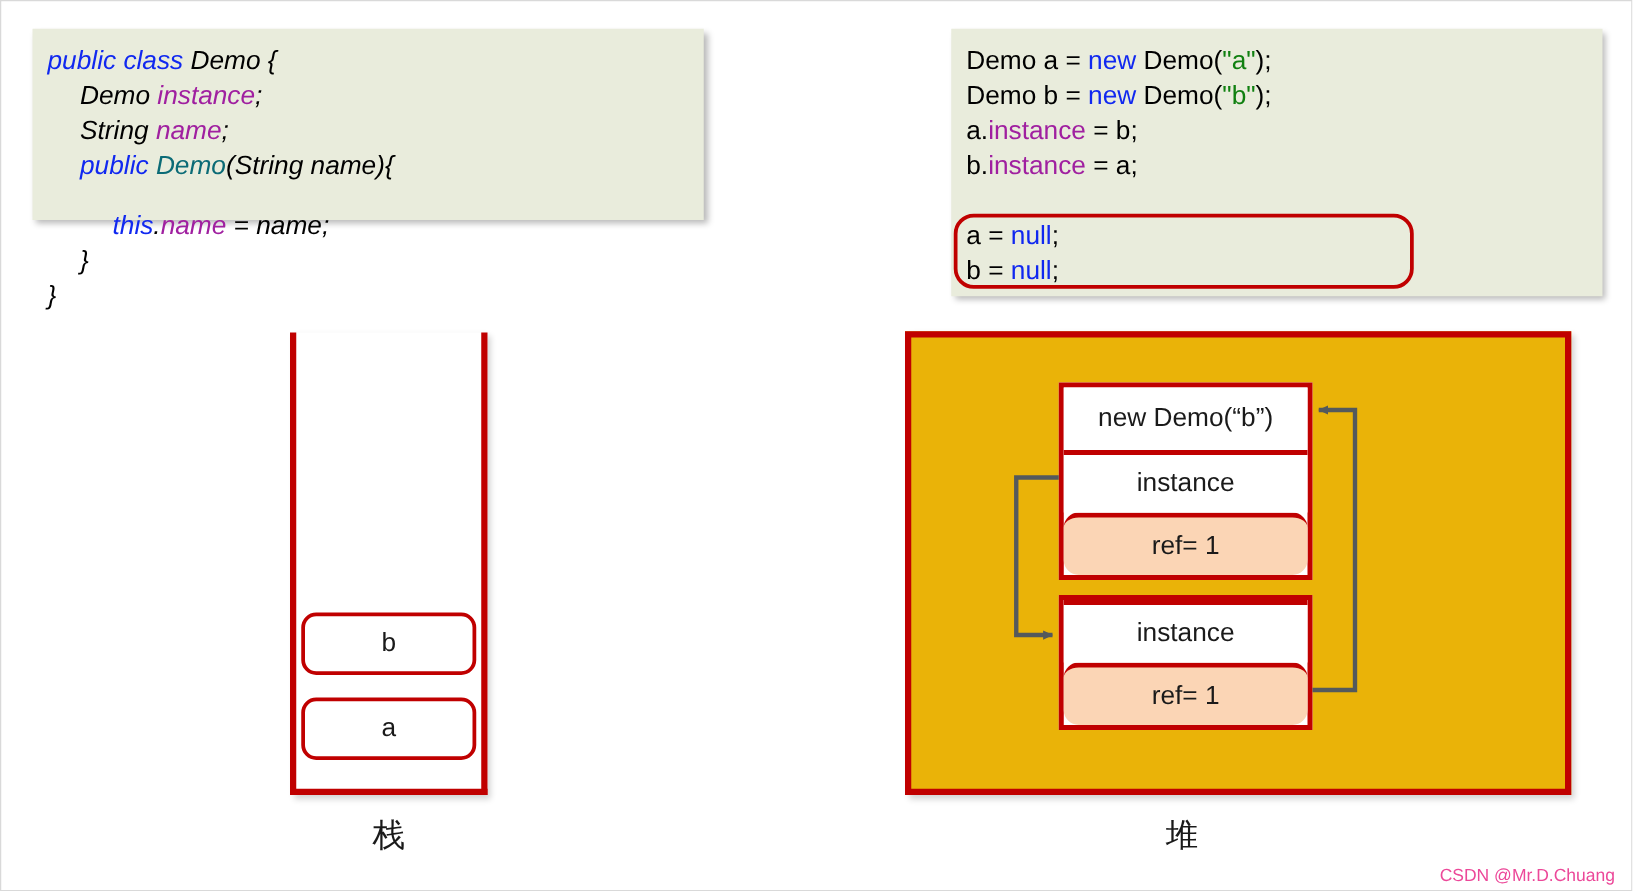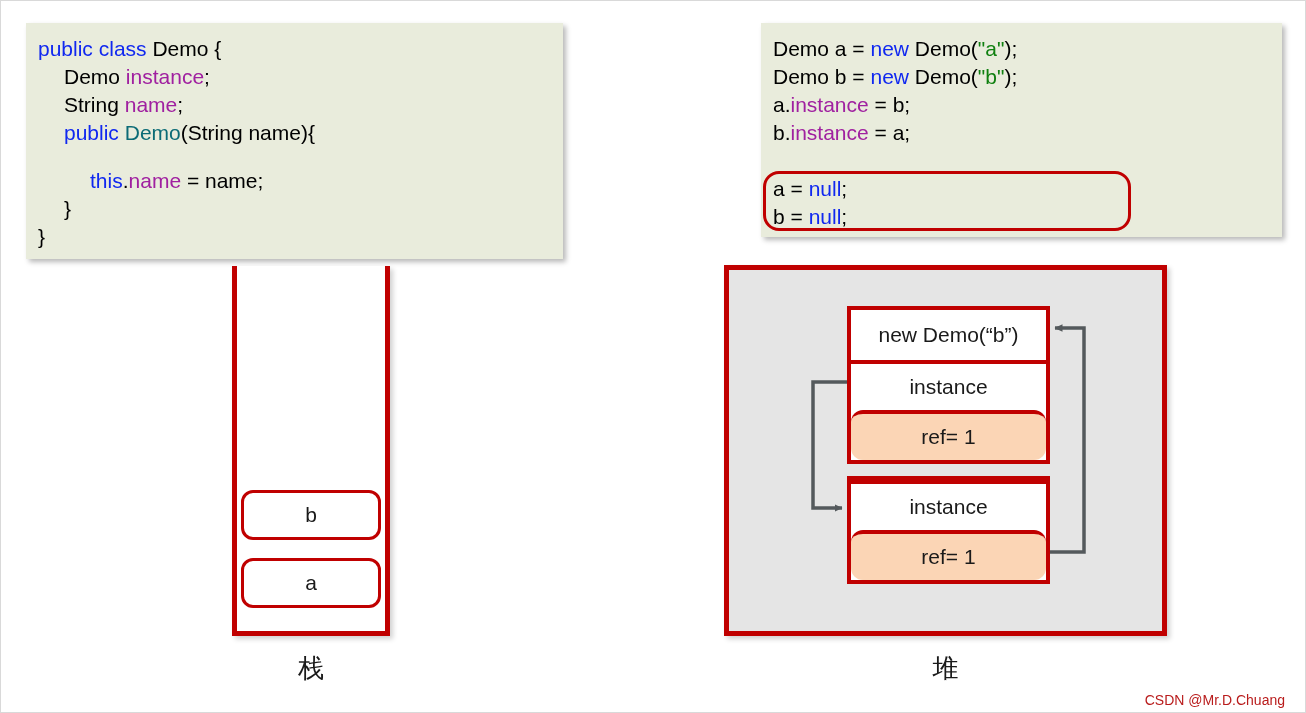--- a/index.html
+++ b/index.html
@@ -28,22 +28,23 @@
     box-sizing: border-box;
     font-size: 21px;
     line-height: 28px;
     color: #000000;
     white-space: pre;
   }
   #code-left {
     left: 25px;
     top: 22px;
     width: 537px;
-    height: 236px;
+    height: 153px;
     padding: 12px 0 0 12px;
+    font-style: italic;
   }
   #code-right {
     left: 760px;
     top: 22px;
     width: 521px;
     height: 214px;
     padding: 12px 0 0 12px;
   }
   .code-line { display: block; height: 28px; }
   .ind1 { padding-left: 26px; }
@@ -104,24 +105,24 @@
     color: #1a1a1a;
   }
   #stack-cell-b { top: 224px; }
   #stack-cell-a { top: 292px; }
 
   
   #heap-frame {
     position: absolute;
     left: 723px;
     top: 264px;
-    width: 443px;
+    width: 533px;
     height: 371px;
     border: 5px solid #C00000;
-    background: #e5e5e5;
+    background: #eab308;
     box-sizing: border-box;
     box-shadow: 3px 3px 5px rgba(0,0,0,0.18);
   }
   .heap-object {
     position: absolute;
     width: 203px;
     border: 4px solid #C00000;
     box-sizing: border-box;
     background: #ffffff;
   }
@@ -158,24 +159,24 @@
     position: absolute;
     font-size: 26px;
     color: #1a1a1a;
     text-align: center;
   }
   #label-stack { left: 231px; top: 650px; width: 158px; }
   #label-heap  { left: 723px; top: 650px; width: 443px; }
 
   #watermark {
     position: absolute;
-    right: 20px;
+    right: 13px;
     bottom: 4px;
     font-size: 14px;
-    color: #b91c1c;
+    color: #ec4899;
   }
 </style>
 </head>
 <body>
 
 <div id="page">
 
   <div id="code-left" class="code-panel"><span class="code-line"><span class="kw">public</span><span> </span><span class="kw">class</span><span> Demo {</span></span><span class="code-line ind1"><span>Demo </span><span class="fld">instance</span><span>;</span></span><span class="code-line ind1"><span>String </span><span class="fld">name</span><span>;</span></span><span class="code-line ind1"><span class="kw">public</span><span> </span><span class="type">Demo</span><span>(String name){</span></span><span class="code-line ind2"><span class="kw">this</span><span>.</span><span class="fld">name</span><span> = name;</span></span><span class="code-line ind1"><span>}</span></span><span class="code-line"><span>}</span></span></div>
 
   <div id="code-right" class="code-panel"><span class="code-line"><span>Demo a = </span><span class="kw">new</span><span> Demo(</span><span class="str">"a"</span><span>);</span></span><span class="code-line"><span>Demo b = </span><span class="kw">new</span><span> Demo(</span><span class="str">"b"</span><span>);</span></span><span class="code-line"><span>a.</span><span class="fld">instance</span><span> = b;</span></span><span class="code-line"><span>b.</span><span class="fld">instance</span><span> = a;</span></span><span class="code-line"><span> </span></span><span class="code-line"><span>a = </span><span class="kw">null</span><span>;</span></span><span class="code-line"><span>b = </span><span class="kw">null</span><span>;</span></span></div>

